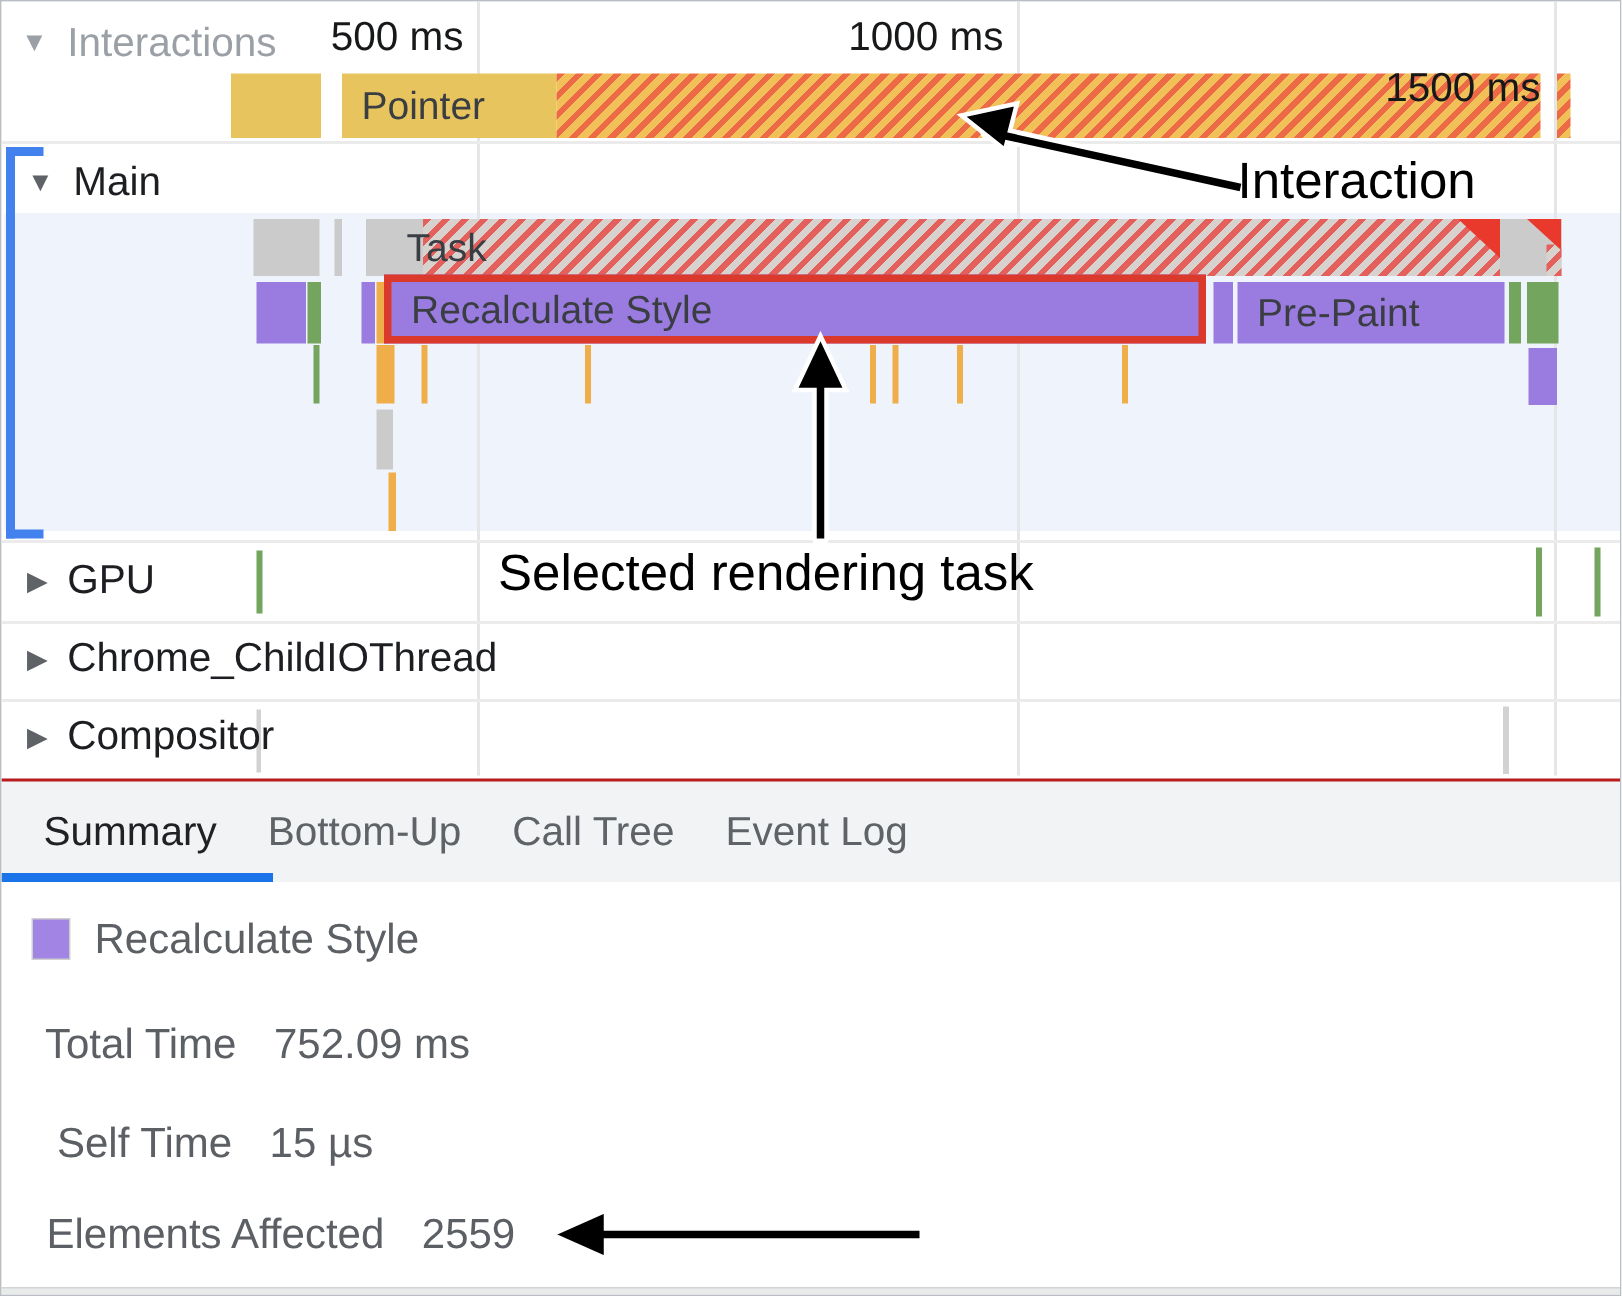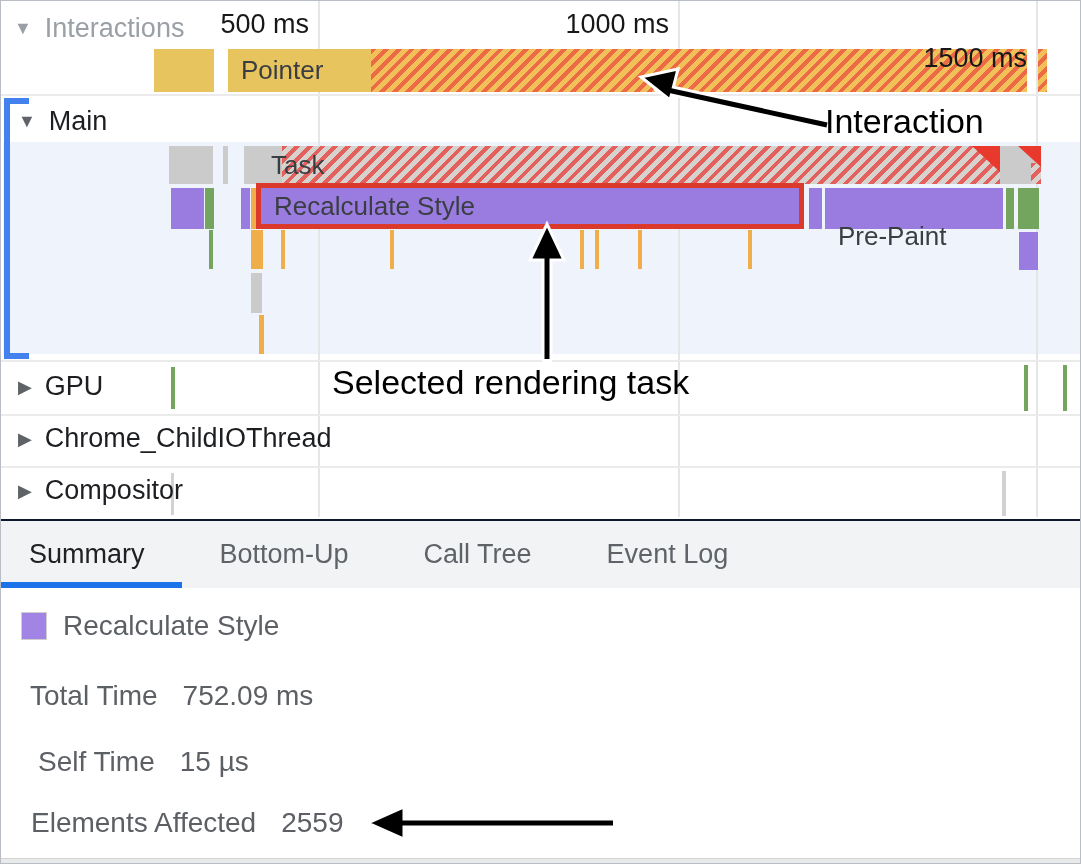--- a/index.html
+++ b/index.html
@@ -37,22 +37,22 @@
   .b-tick-green{background:#74a55f;}
   .b-tick-gray{background:#d2d2d2;}
   
   .arrows{position:absolute;left:0;top:0;z-index:11;pointer-events:none;}
   .anno{position:absolute;z-index:12;font-size:34px;color:#000;white-space:nowrap;}
   .anno-1{left:824px;top:101px;}
   .anno-2{left:331px;top:362px;}
   .anno-3{left:637px;top:803px;}
   
   .tabbar{position:absolute;left:0;top:518px;width:100%;height:69px;background:#f1f3f4;
-    border-top:2px solid #0f172a;box-sizing:border-box;display:flex;align-items:center;
-    padding-left:28px;gap:75px;z-index:6;}
+    border-top:2px solid #b91c1c;box-sizing:border-box;display:flex;align-items:center;
+    padding-left:28px;gap:34px;z-index:6;}
   .tab{font-size:27px;color:#5f6368;}
   .tab.active{color:#202124;}
   .tab-underline{position:absolute;left:0;bottom:0;width:181px;height:6px;background:#1a73e8;}
   
   .summary{position:absolute;left:0;top:587px;width:100%;height:270px;background:#fff;}
   .sum-title{position:absolute;left:21px;top:22px;display:flex;align-items:center;gap:17px;}
   .swatch{width:24px;height:26px;background:#a184e4;box-shadow:0 0 0 1px #cfcfcf;}
   .sum-title-text{font-size:28px;color:#5c6064;}
   .sum-row{position:absolute;font-size:28px;color:#5c6064;white-space:nowrap;}
   .sum-row .val{margin-left:25px;}
@@ -130,21 +130,21 @@
         <div class="bar b-stripe-red" style="left: 1030px; top: 162px; width: 10px; height: 21px;"></div>
         <div class="bar b-purple" style="left: 170px; top: 187px; width: 33px; height: 41px;"></div>
         <div class="bar b-green" style="left: 204px; top: 187px; width: 9px; height: 41px;"></div>
         <div class="bar b-purple" style="left: 240px; top: 187px; width: 9px; height: 41px;"></div>
         <div class="bar b-orange" style="left: 250px; top: 187px; width: 7px; height: 41px;"></div>
         <div class="bar b-selected" style="left: 255px; top: 182px; width: 548px; height: 46px;">
           <span style="line-height: 36px;">Recalculate Style</span>
         </div>
         <div class="bar b-purple" style="left: 808px; top: 187px; width: 13px; height: 41px;"></div>
         <div class="bar b-purple" style="left: 824px; top: 187px; width: 178px; height: 41px;">
-          <span style="line-height: 41px; margin-top: 28px;">Pre-Paint</span>
+          <span style="line-height: 41px;">Pre-Paint</span>
         </div>
         <div class="bar b-green" style="left: 1005px; top: 187px; width: 8px; height: 41px;"></div>
         <div class="bar b-green" style="left: 1017px; top: 187px; width: 21px; height: 41px;"></div>
         <div class="bar b-tick-green" style="left: 208px; top: 229px; width: 4px; height: 39px;"></div>
         <div class="bar b-orange" style="left: 250px; top: 229px; width: 12px; height: 39px;"></div>
         <div class="bar b-tick-orange" style="left: 280px; top: 229px; width: 4px; height: 39px;"></div>
         <div class="bar b-tick-orange" style="left: 389px; top: 229px; width: 4px; height: 39px;"></div>
         <div class="bar b-tick-orange" style="left: 579px; top: 229px; width: 4px; height: 39px;"></div>
         <div class="bar b-tick-orange" style="left: 594px; top: 229px; width: 4px; height: 39px;"></div>
         <div class="bar b-tick-orange" style="left: 637px; top: 229px; width: 4px; height: 39px;"></div>

